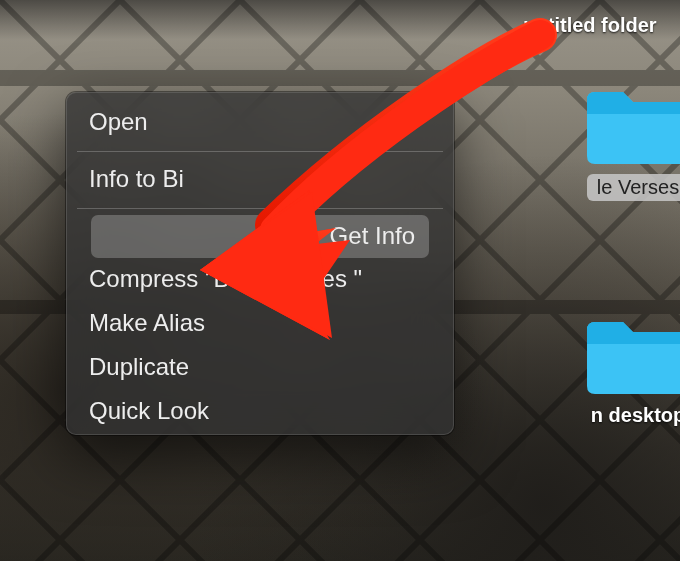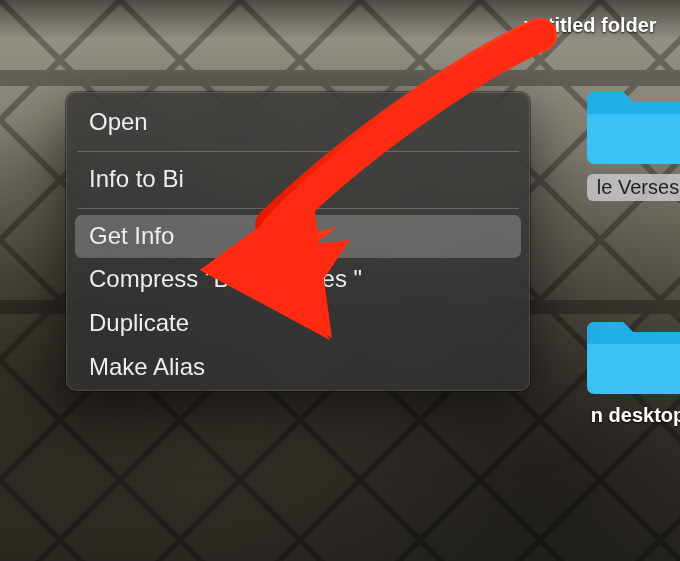--- a/index.html
+++ b/index.html
@@ -58,21 +58,21 @@
   }
   .folder-label.partial { 
     white-space: nowrap;
   }
 
   
   .context-menu {
     position: absolute;
     left: 66px;
     top: 92px;
-    width: 464px;
+    width: 388px;
     background: rgba(50,50,50,0.78);
     backdrop-filter: blur(20px);
     -webkit-backdrop-filter: blur(20px);
     border-radius: 10px;
     border: 1px solid rgba(255,255,255,0.12);
     box-shadow: 0 20px 60px rgba(0,0,0,0.6), 0 0 0 1px rgba(0,0,0,0.4);
     padding: 8px 0 0 0;
     color: #EDEDED;
     font-size: 24px;
     font-weight: 400;
@@ -80,23 +80,24 @@
   }
   .menu-item {
     padding: 7px 22px 8px 22px;
     line-height: 1.2;
     cursor: default;
     white-space: nowrap;
   }
   .menu-item.highlighted {
     background: rgba(220,220,220,0.28);
     border-radius: 7px;
-    margin: 0 8px;
+    margin: 0 24px;
     padding-left: 14px;
     padding-right: 14px;
+    text-align: right;
   }
   .menu-sep {
     height: 1px;
     margin: 6px 10px;
     background: rgba(255,255,255,0.22);
   }
 
   
   .arrow-svg {
     position: absolute;
@@ -143,22 +144,23 @@
   <span class="folder-label partial">n desktop</span>
 </div>
 
 <div class="context-menu">
   <div class="menu-item">Open</div>
   <div class="menu-sep"></div>
   <div class="menu-item">Info to Bi</div>
   <div class="menu-sep"></div>
   <div class="menu-item highlighted">Get Info</div>
   <div class="menu-item">Compress "Bible Verses "</div>
+  <div class="menu-item">Make Alias</div>
   <div class="menu-item">Duplicate</div>
-  <div class="menu-item">Make Alias</div>
+  <div class="menu-item">Quick Look</div>
 </div>
 
 <svg class="arrow-svg" viewBox="0 0 680 561">
   <defs>
     <linearGradient id="redg" x1="0" y1="0" x2="0" y2="1">
       <stop offset="0" stop-color="#ff3a1a"></stop>
       <stop offset="1" stop-color="#e51800"></stop>
     </linearGradient>
   </defs>
 

